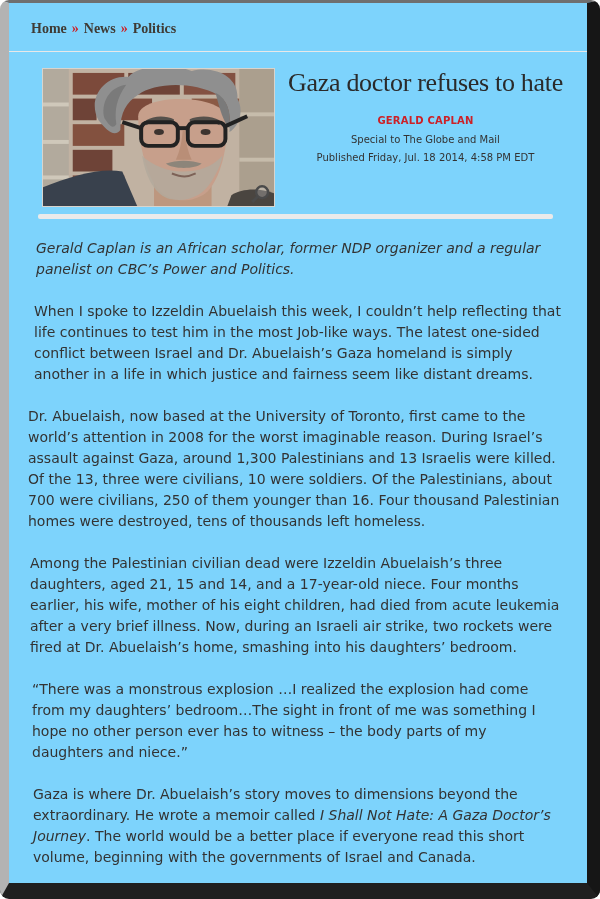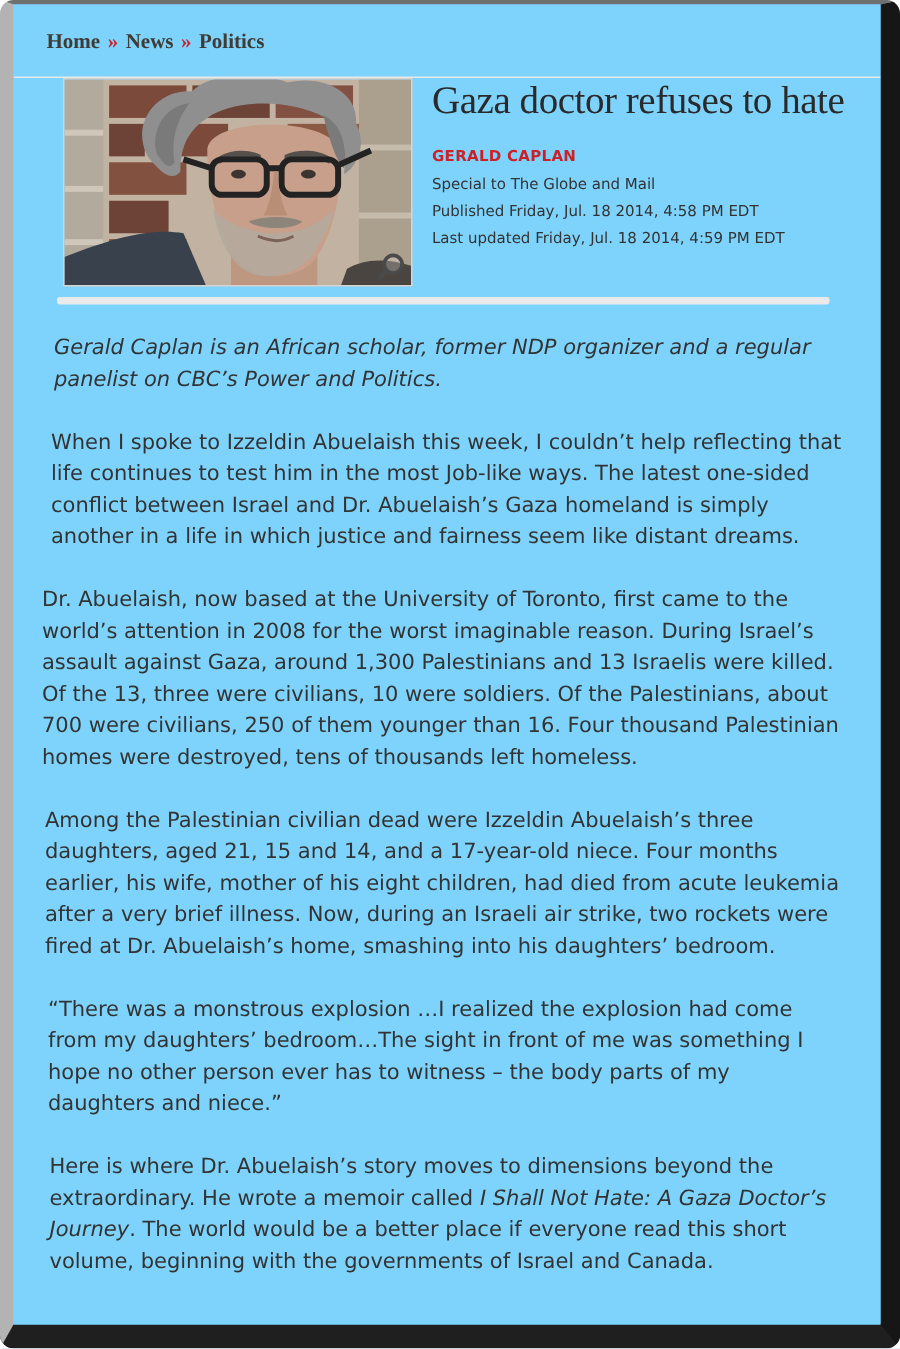--- a/index.html
+++ b/index.html
@@ -14,21 +14,21 @@
   
   .breadcrumb{
     padding:18px 0 0 22px;
     font-family:"Liberation Serif","DejaVu Serif",serif;
     font-weight:bold;font-size:14px;color:#3f3b35;
   }
   .breadcrumb a{color:#3f3b35;text-decoration:none;cursor:pointer;}
   .crumb-sep{color:#cc2127;padding:0 5px;font-weight:bold;}
   .top-divider{border:none;border-top:1px solid #e8e8e8;margin:14px 0 0 0;}
   
-  .article-header{display:flex;margin:0 0 0 33px;}
+  .article-header{display:flex;margin:16px 0 0 33px;text-align:center;}
   .photo-wrap{
     width:233px;height:139px;flex:0 0 auto;position:relative;
     border:1px solid #d8d4cd;box-sizing:border-box;cursor:pointer;
   }
   .photo-wrap svg{display:block;width:100%;height:100%;}
   .header-text{margin-left:13px;min-width:0;}
   h1.headline{
     margin:0;font-family:"Liberation Serif","DejaVu Serif",serif;
     font-weight:400;font-size:26px;line-height:1.15;color:#2a2a2a;
     letter-spacing:-0.3px;white-space:nowrap;
@@ -128,29 +128,28 @@
         </g>
       </svg>
     </div>
 
     <div class="header-text">
       <h1 class="headline">Gaza doctor refuses to hate</h1>
       <div class="author">GERALD CAPLAN</div>
       <div class="meta">
         <div>Special to The Globe and Mail</div>
         <div>Published Friday, Jul. 18 2014, 4:58 PM EDT</div>
-        <div>Last updated Friday, Jul. 18 2014, 4:59 PM EDT</div>
       </div>
     </div>
   </div>
 
   <div class="content-divider-bar"></div>
 
   <div class="article-body">
     <p class="lede ind8">Gerald Caplan is an African scholar, former NDP organizer and a regular panelist on CBC’s Power and Politics.</p>
     <p class="ind6">When I spoke to Izzeldin Abuelaish this week, I couldn’t help reflecting that life continues to test him in the most Job-like ways. The latest one-sided conflict between Israel and Dr. Abuelaish’s Gaza homeland is simply another in a life in which justice and fairness seem like distant dreams.</p>
     <p>Dr. Abuelaish, now based at the University of Toronto, first came to the world’s attention in 2008 for the worst imaginable reason. During Israel’s assault against Gaza, around 1,300 Palestinians and 13 Israelis were killed. Of the 13, three were civilians, 10 were soldiers. Of the Palestinians, about 700 were civilians, 250 of them younger than 16. Four thousand Palestinian homes were destroyed, tens of thousands left homeless.</p>
     <p class="ind2">Among the Palestinian civilian dead were Izzeldin Abuelaish’s three daughters, aged 21, 15 and 14, and a 17-year-old niece. Four months earlier, his wife, mother of his eight children, had died from acute leukemia after a very brief illness. Now, during an Israeli air strike, two rockets were fired at Dr. Abuelaish’s home, smashing into his daughters’ bedroom.</p>
     <p class="ind4">“There was a monstrous explosion …I realized the explosion had come from my daughters’ bedroom…The sight in front of me was something I hope no other person ever has to witness – the body parts of my daughters and niece.”</p>
-    <p class="ind5"><span>Here is where Dr. Abuelaish’s story moves to dimensions beyond the extraordinary. He wrote a memoir called </span><span class="book-title">I Shall Not Hate: A Gaza Doctor’s Journey</span><span>. The world would be a better place if everyone read this short volume, beginning with the governments of Israel and Canada.</span></p>
+    <p class="ind5"><span>Gaza is where Dr. Abuelaish’s story moves to dimensions beyond the extraordinary. He wrote a memoir called </span><span class="book-title">I Shall Not Hate: A Gaza Doctor’s Journey</span><span>. The world would be a better place if everyone read this short volume, beginning with the governments of Israel and Canada.</span></p>
   </div>
 
 </div>
 
 </body></html>

